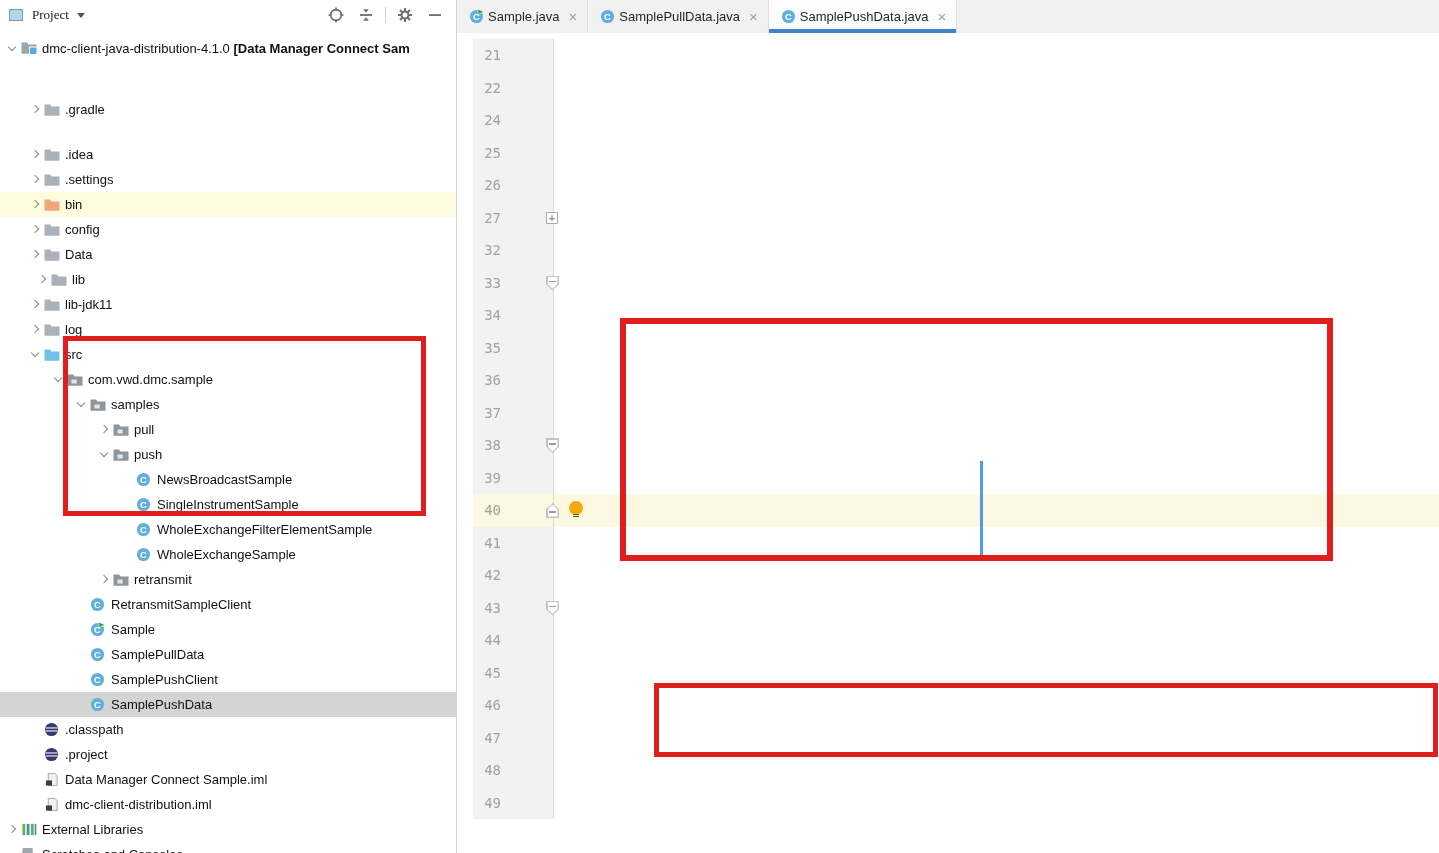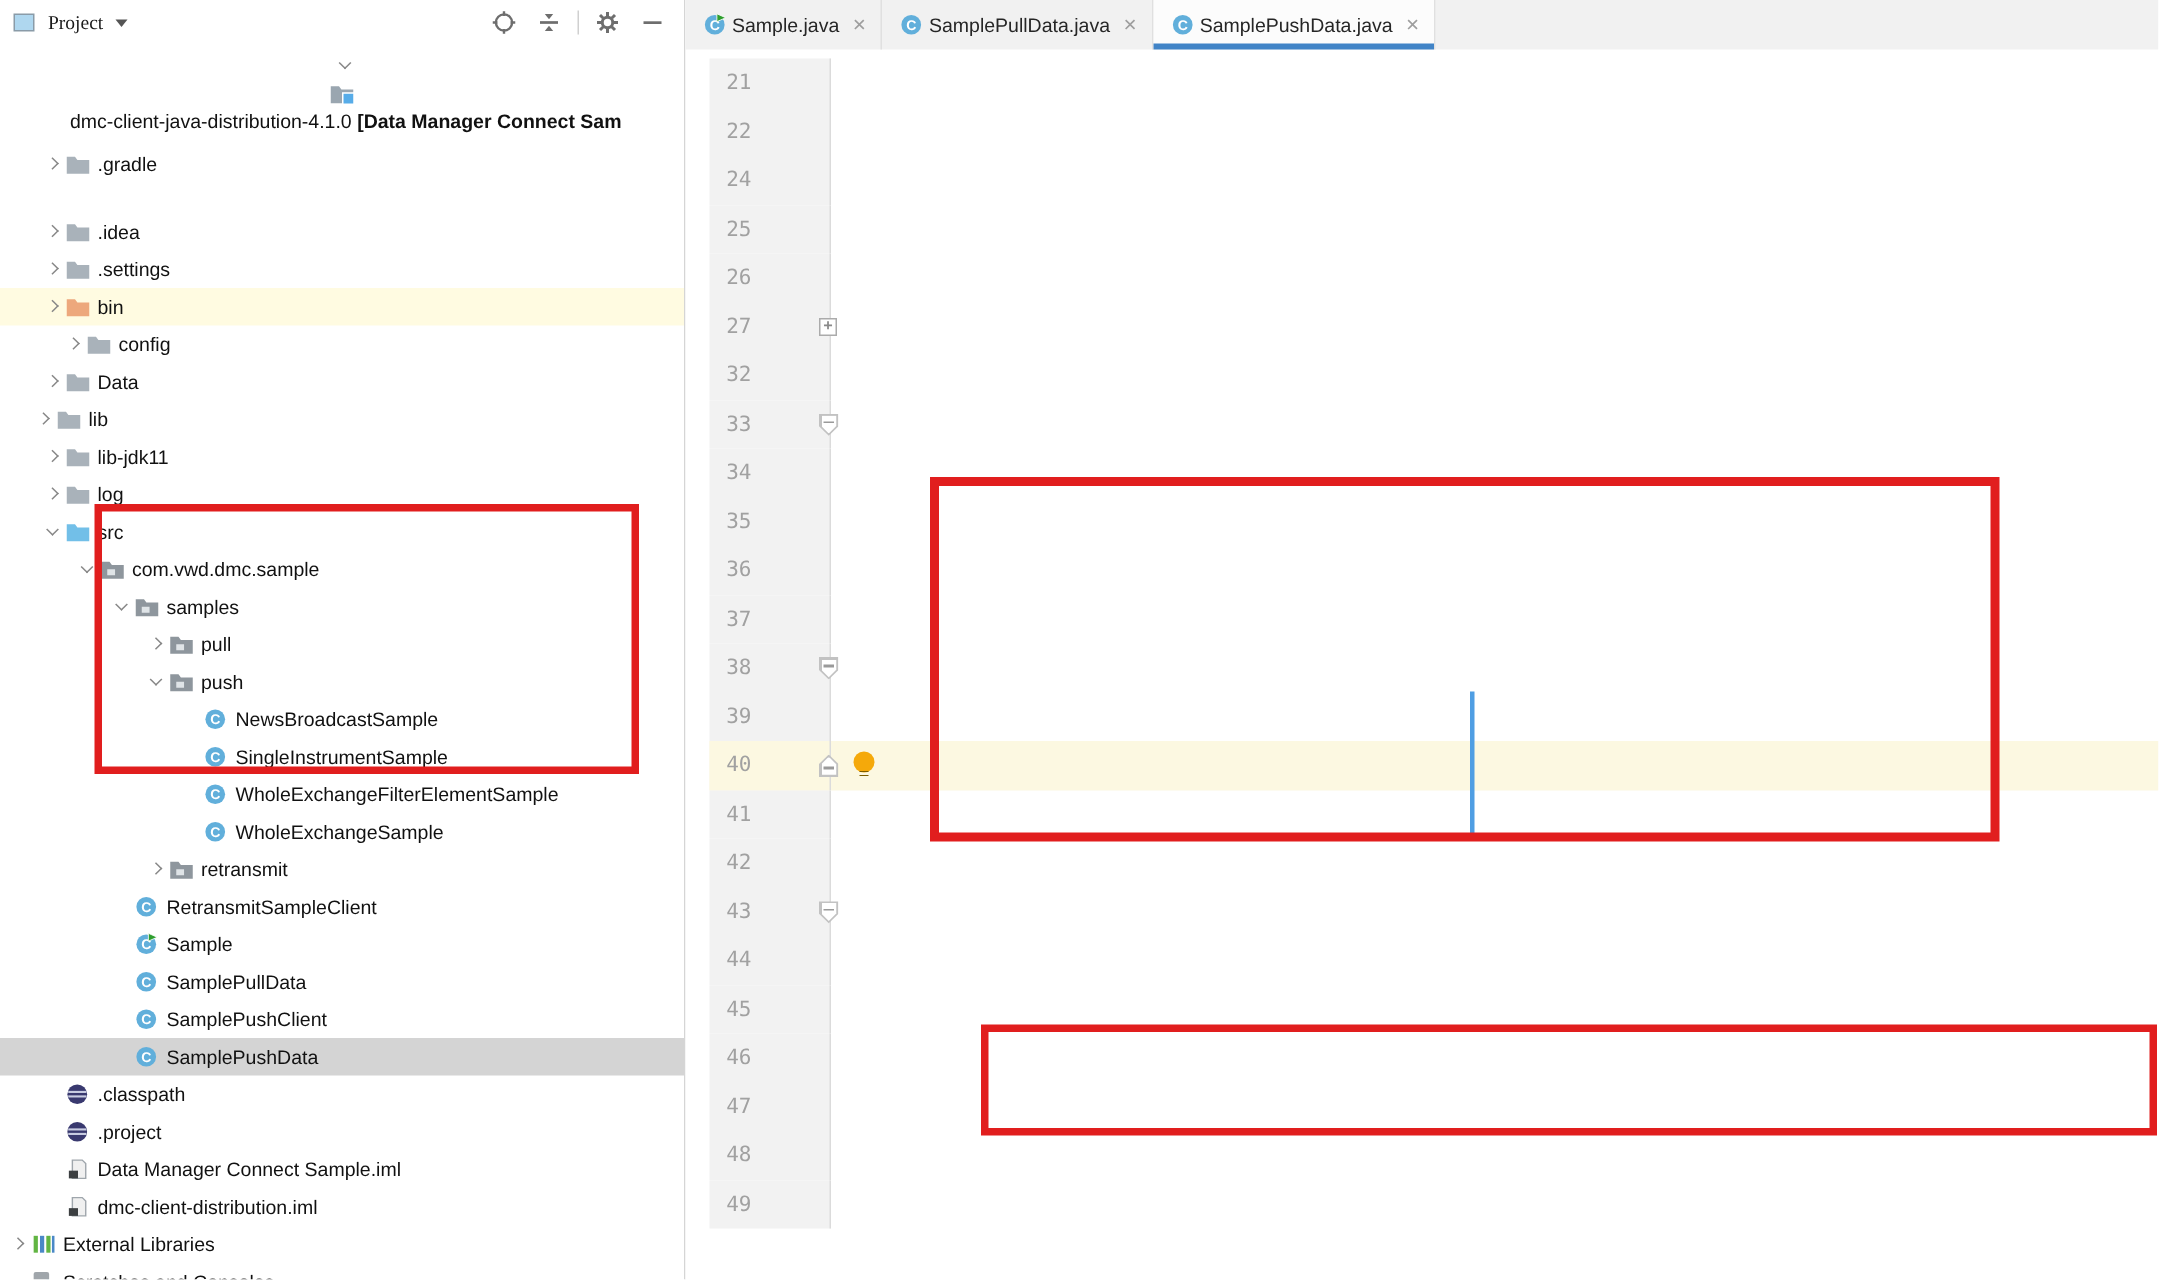--- a/index.html
+++ b/index.html
@@ -121,21 +121,21 @@
             <circle cx="8" cy="8" r="3.5" fill="#fff" stroke="#6E6E6E" stroke-width="2"></circle>
           </svg>
       </span>
       <span class="tb-ico">
         <svg width="16" height="16" viewBox="0 0 16 16">
             <rect x="2" y="7.2" width="12" height="1.8" fill="#6E6E6E"></rect>
           </svg>
       </span>
     </div>
     <div id="tree">
-        <div class="tree-row" style="padding-left: 4px; flex-direction: column;">
+        <div class="tree-row" style="padding-left: 4px;">
           <span class="chev c-down"></span>
           <span class="t-ico">
             <svg width="17" height="15" viewBox="0 0 17 15">
               <path d="M0.5 1.5 H6 L7.6 3.6 H15.5 V12.8 H0.5 Z" fill="#9AA6B0"></path>
               <rect x="8.5" y="6" width="7.5" height="7.5" fill="#57ACE8" stroke="#fff"></rect>
             </svg>
           </span>
           <span class="t-label">dmc-client-java-distribution-4.1.0 <b>[Data Manager Connect Sam</b></span>
         </div>
         <div class="tree-row" style="padding-left: 27px; margin-top: 36px;">
@@ -167,39 +167,39 @@
         </div>
         <div class="tree-row row-hl" style="padding-left: 27px;">
           <span class="chev c-right"></span>
           <span class="t-ico">
             <svg width="16" height="14" viewBox="0 0 16 14">
               <path d="M0.5 1.5 H6 L7.6 3.6 H15.5 V12.8 H0.5 Z" fill="#EDA87C"></path>
             </svg>
           </span>
           <span class="t-label">bin</span>
         </div>
-        <div class="tree-row" style="padding-left: 27px; margin-left: 14px;">
+        <div class="tree-row" style="padding-left: 27px;">
           <span class="chev c-right"></span>
           <span class="t-ico">
             <svg width="16" height="14" viewBox="0 0 16 14">
               <path d="M0.5 1.5 H6 L7.6 3.6 H15.5 V12.8 H0.5 Z" fill="#A9B2BA"></path>
             </svg>
           </span>
           <span class="t-label">config</span>
         </div>
         <div class="tree-row" style="padding-left: 27px;">
           <span class="chev c-right"></span>
           <span class="t-ico">
             <svg width="16" height="14" viewBox="0 0 16 14">
               <path d="M0.5 1.5 H6 L7.6 3.6 H15.5 V12.8 H0.5 Z" fill="#A9B2BA"></path>
             </svg>
           </span>
           <span class="t-label">Data</span>
         </div>
-        <div class="tree-row" style="padding-left: 21px;">
+        <div class="tree-row" style="padding-left: 34px;">
           <span class="chev c-right"></span>
           <span class="t-ico">
             <svg width="16" height="14" viewBox="0 0 16 14">
               <path d="M0.5 1.5 H6 L7.6 3.6 H15.5 V12.8 H0.5 Z" fill="#A9B2BA"></path>
             </svg>
           </span>
           <span class="t-label">lib</span>
         </div>
         <div class="tree-row" style="padding-left: 27px;">
           <span class="chev c-right"></span>

